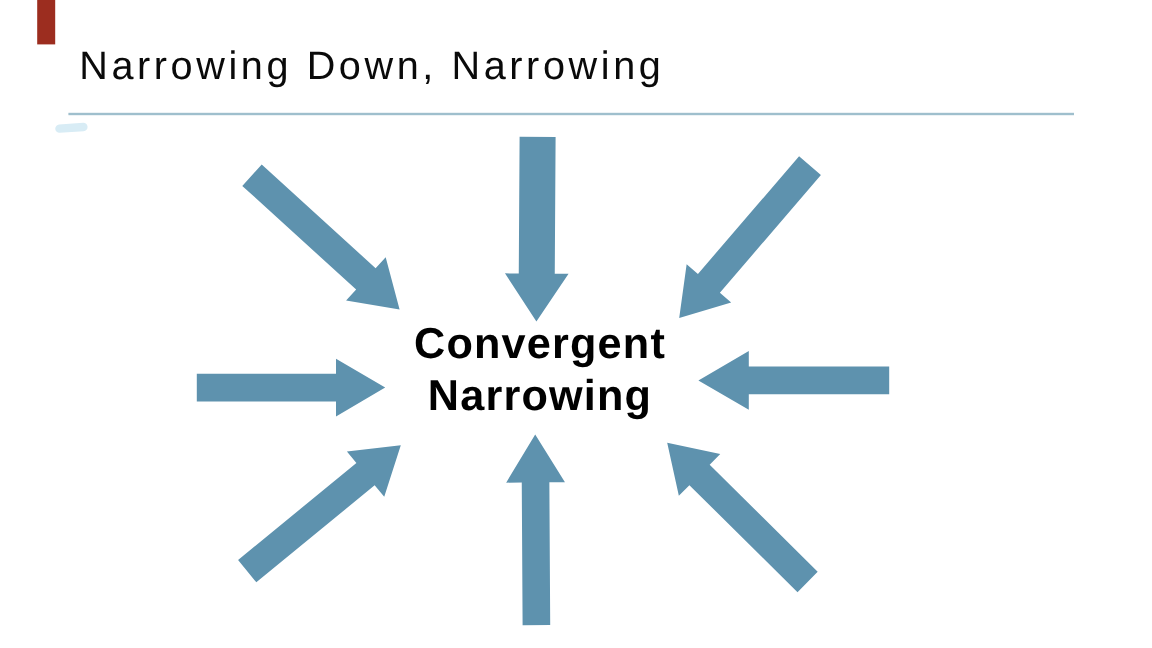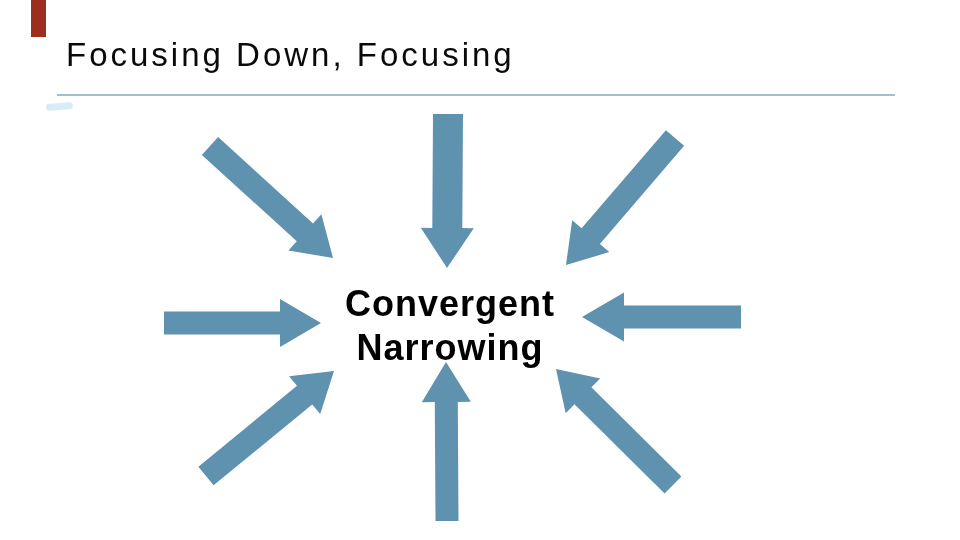--- a/index.html
+++ b/index.html
@@ -36,34 +36,34 @@
   .separator-accent{
     position:absolute;left:46px;top:103px;width:27px;height:7px;
     border-radius:4px;
     background:var(--separator-accent);
     transform:rotate(-4deg);
   }
   .arrows-layer{
     position:absolute;left:0;top:0;width:960px;height:540px;
   }
   .center-text{
-    position:absolute;left:300px;top:282px;width:300px;
+    position:absolute;left:300px;top:264px;width:300px;
     text-align:center;
     font-size:36px;line-height:44px;font-weight:bold;letter-spacing:1px;
     color:var(--center-text);
   }
 </style>
 </head>
 <body>
 
 <div class="slide">
 
   <div class="corner-tab"></div>
 
-  <div class="slide-title">Focusing Down, Focusing</div>
+  <div class="slide-title">Narrowing Down, Narrowing</div>
 
   <div class="separator"></div>
   <div class="separator-accent"></div>
 
   <svg class="arrows-layer" viewBox="0 0 960 540" xmlns="http://www.w3.org/2000/svg">
       <polygon points="433.0,113.9 432.3,227.9 420.8,227.8 447.0,268.0 473.8,228.2 462.3,228.1 463.0,114.1" fill="#5E92AE"></polygon>
       <polygon points="201.9,154.9 296.8,241.3 288.4,250.5 333.0,258.0 321.4,214.3 313.0,223.5 218.1,137.1" fill="#5E92AE"></polygon>
       <polygon points="665.9,130.2 581.6,228.3 572.2,220.2 566.0,265.0 609.3,252.1 599.9,244.0 684.1,145.8" fill="#5E92AE"></polygon>
       <polygon points="164.0,334.5 280.0,334.5 280.0,347.0 321.0,323.0 280.0,299.0 280.0,311.5 164.0,311.5" fill="#5E92AE"></polygon>
       <polygon points="741.0,305.5 624.0,305.5 624.0,292.5 582.0,317.0 624.0,341.5 624.0,328.5 741.0,328.5" fill="#5E92AE"></polygon>

